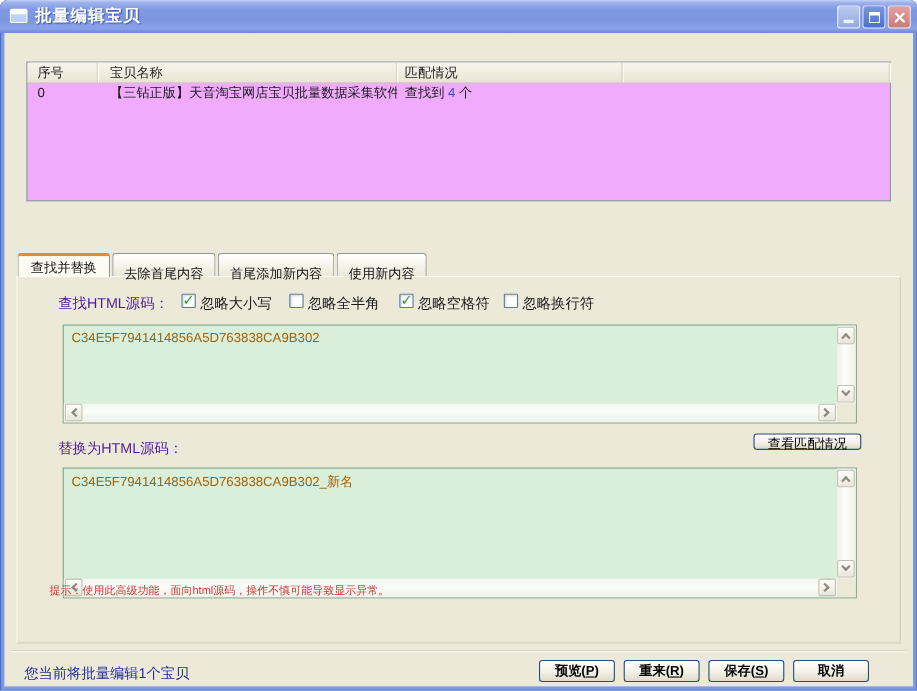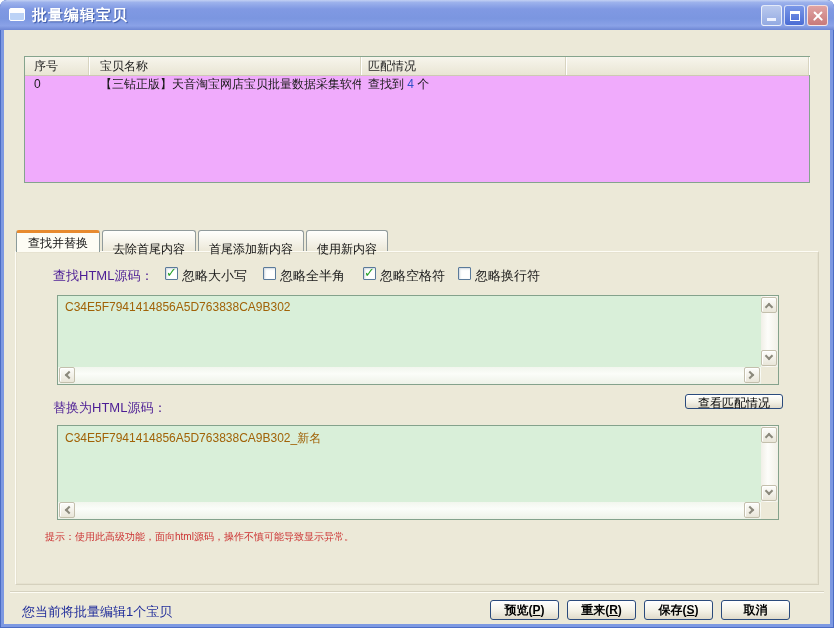--- a/index.html
+++ b/index.html
@@ -56,21 +56,21 @@
   
   .cbx{position:absolute;top:237px;width:13px;height:13px;background:#fff;border:1px solid #5a7a9a;border-radius:1px;box-shadow:inset 1px 1px 2px rgba(60,90,120,.25);}
   .cbx.checked::after{content:"✓";position:absolute;left:0px;top:-3px;font-size:13px;font-weight:bold;color:#26a126;}
   .cbl{position:absolute;top:237px;font-size:13px;color:#1a1a1a;font-family:Liberation Serif, serif;}
   .cp1{left:161px}.cp2{left:259px}.cp3{left:359px}.cp4{left:454px}
   .cl1{left:178px}.cl2{left:276px}.cl3{left:376px}.cl4{left:471px}
 
   
   .ta{position:absolute;border:1px solid #84a28c;background:#d9efd9;}
   #ta-find{left:53px;top:265px;width:722px;height:90px;}
-  #ta-replace{left:53px;top:395px;width:722px;height:95px;}
+  #ta-replace{left:53px;top:395px;width:722px;height:119px;}
   .ta-text{position:absolute;left:0;top:0;right:17px;bottom:17px;padding:4px 7px;font-size:12px;color:#a16207;overflow:hidden;white-space:pre;}
   .vscroll{position:absolute;top:0;right:0;bottom:17px;width:17px;background:linear-gradient(90deg,#f0efe7,#fdfdfa 40%,#f1f0e7);}
   .hscroll{position:absolute;left:0;bottom:0;right:17px;height:17px;background:linear-gradient(180deg,#f2f6ee,#fbfdf9 40%,#eef2e8);}
   .sb-corner{position:absolute;right:0;bottom:0;width:17px;height:17px;background:#ece9d8;}
   .sbtn{position:absolute;width:16px;height:16px;background:linear-gradient(180deg,#fdfdfb,#e9e6d9);border:1px solid #c3bfac;border-radius:2px;box-shadow:inset 1px 1px 0 #fff;}
   .sbtn.up{top:1px;left:0;}
   .sbtn.down{bottom:1px;left:0;}
   .sbtn.left{left:1px;top:0;}
   .sbtn.right{right:1px;top:0;}
   .chev{position:absolute;left:4px;top:4px;width:6px;height:6px;border-left:2px solid #8b897c;border-top:2px solid #8b897c;}

